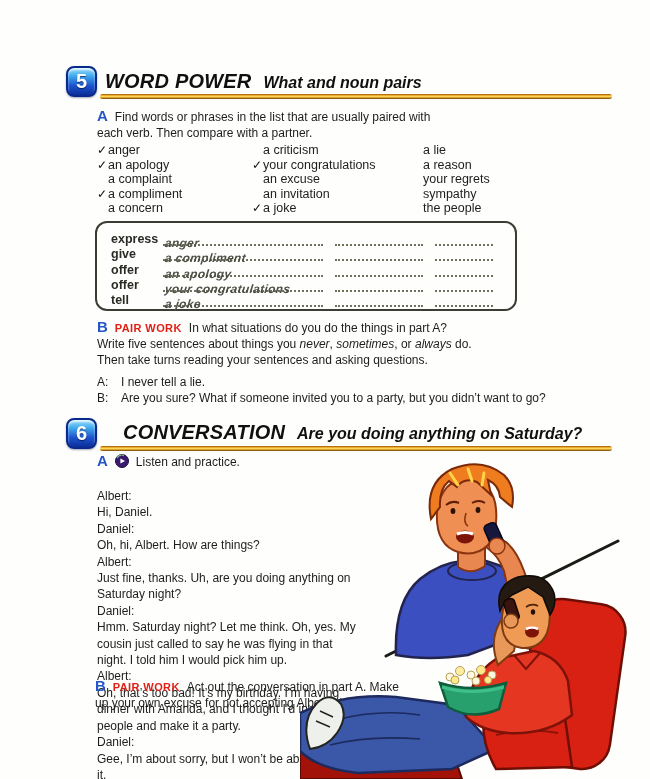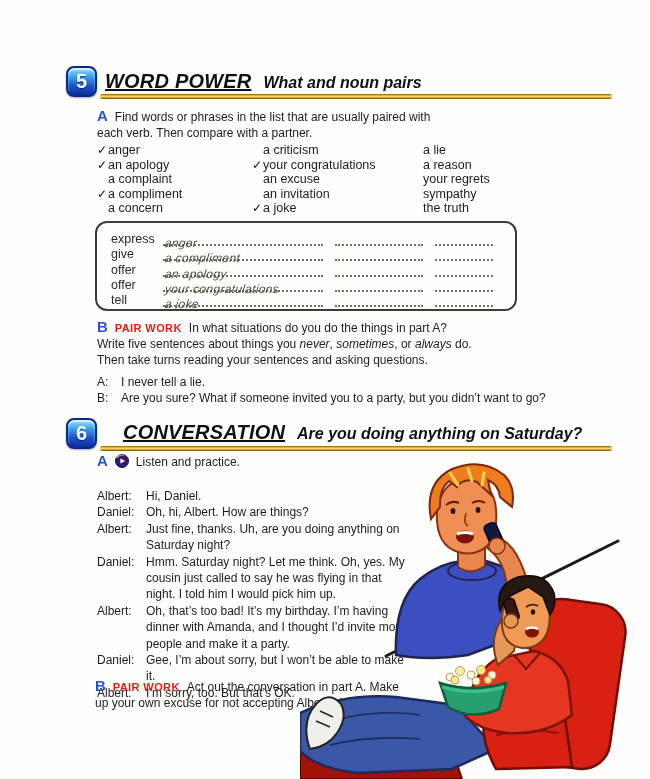--- a/index.html
+++ b/index.html
@@ -11,21 +11,21 @@
   .badge{
     position:absolute;width:31px;height:31px;border-radius:8px;
     background:linear-gradient(180deg,#9adef9 0%,#43adf0 28%,#1d53cd 65%,#0b2e9c 100%);
     border:2px solid #0a2a8a;box-sizing:border-box;
     display:flex;align-items:center;justify-content:center;
     color:#fff;font-weight:bold;font-size:20px;
     text-shadow:0 1px 1px rgba(0,0,40,.6);
     box-shadow:inset 0 2px 2px rgba(255,255,255,.75),0 1px 2px rgba(0,0,60,.35);
   }
   .sec-title{position:absolute;font-style:italic;font-weight:bold;color:#101010;white-space:nowrap;}
-  .sec-title .main{font-size:20px;letter-spacing:.2px;text-decoration:underline;}
+  .sec-title .main{font-size:20px;letter-spacing:.2px;}
   .sec-title .sub{font-size:16px;margin-left:12px;}
   .gold-rule{
     position:absolute;height:5px;border-radius:3px;
     background:linear-gradient(180deg,#8a4d08 0%,#e9a41f 25%,#ffd95e 52%,#c07d12 82%,#5f3a05 100%);
   }
   .part-label{color:#2456c8;font-weight:bold;font-size:15px;margin-right:7px;}
   .pair-work{color:#e02015;font-weight:bold;font-size:11px;letter-spacing:.4px;margin-right:7px;}
   .body-text{font-size:12px;line-height:16px;color:#1d1d1b;}
   .abs{position:absolute;}
 
@@ -35,33 +35,33 @@
   .wl-col2{width:160px;}
   .wl-col3{width:140px;}
   .chk{display:inline-block;width:11px;font-size:12px;color:#111;}
 
   
   .verb-box{
     position:absolute;left:95px;top:221px;width:422px;height:90px;
     border:2px solid #3c3c35;border-radius:12px;box-sizing:border-box;
     padding:8px 12px 0 14px;
   }
-  .tr{display:flex;align-items:flex-end;height:15.2px;}
+  .tr{display:flex;align-items:flex-end;height:15.2px;font-weight:bold;}
   .verb{width:52px;font-size:12.5px;color:#2a2a26;}
   .dotline{border-bottom:2px dotted #70705f;height:13px;box-sizing:border-box;}
   .ans{width:160px;margin-right:12px;}
   .blank1{width:88px;margin-right:12px;}
   .blank2{width:58px;}
   .hand{
     font-style:italic;font-size:12px;color:#4e4f45;letter-spacing:.3px;
     display:inline-block;transform:skewX(-6deg);padding-left:2px;
   }
 
   
-  .dlg-row{display:flex;}
+  .dlg-row{display:flex;flex-direction:column;}
   .speaker{width:42px;flex:none;margin-right:7px;}
   .dlg-text{width:262px;}
   .ex-row{display:flex;}
   .ex-speaker{width:16px;flex:none;margin-right:8px;}
 
   .audio-icon{display:inline-block;vertical-align:-2px;margin-right:7px;}
 </style>
 </head>
 <body>
 
@@ -91,21 +91,21 @@
       <div><span class="chk">✓</span><span>your congratulations</span></div>
       <div><span class="chk"></span><span>an excuse</span></div>
       <div><span class="chk"></span><span>an invitation</span></div>
       <div><span class="chk">✓</span><span>a joke</span></div>
     </div>
     <div class="wl-col3">
       <div><span class="chk"></span><span>a lie</span></div>
       <div><span class="chk"></span><span>a reason</span></div>
       <div><span class="chk"></span><span>your regrets</span></div>
       <div><span class="chk"></span><span>sympathy</span></div>
-      <div><span class="chk"></span><span>the truth</span></div>
+      <div><span class="chk"></span><span>the people</span></div>
     </div>
   </div>
 
   <div class="verb-box">
     <div class="tr">
       <span class="verb">express</span>
       <span class="ans dotline"><span class="hand">anger</span></span>
       <span class="blank1 dotline"></span>
       <span class="blank2 dotline"></span>
     </div>

